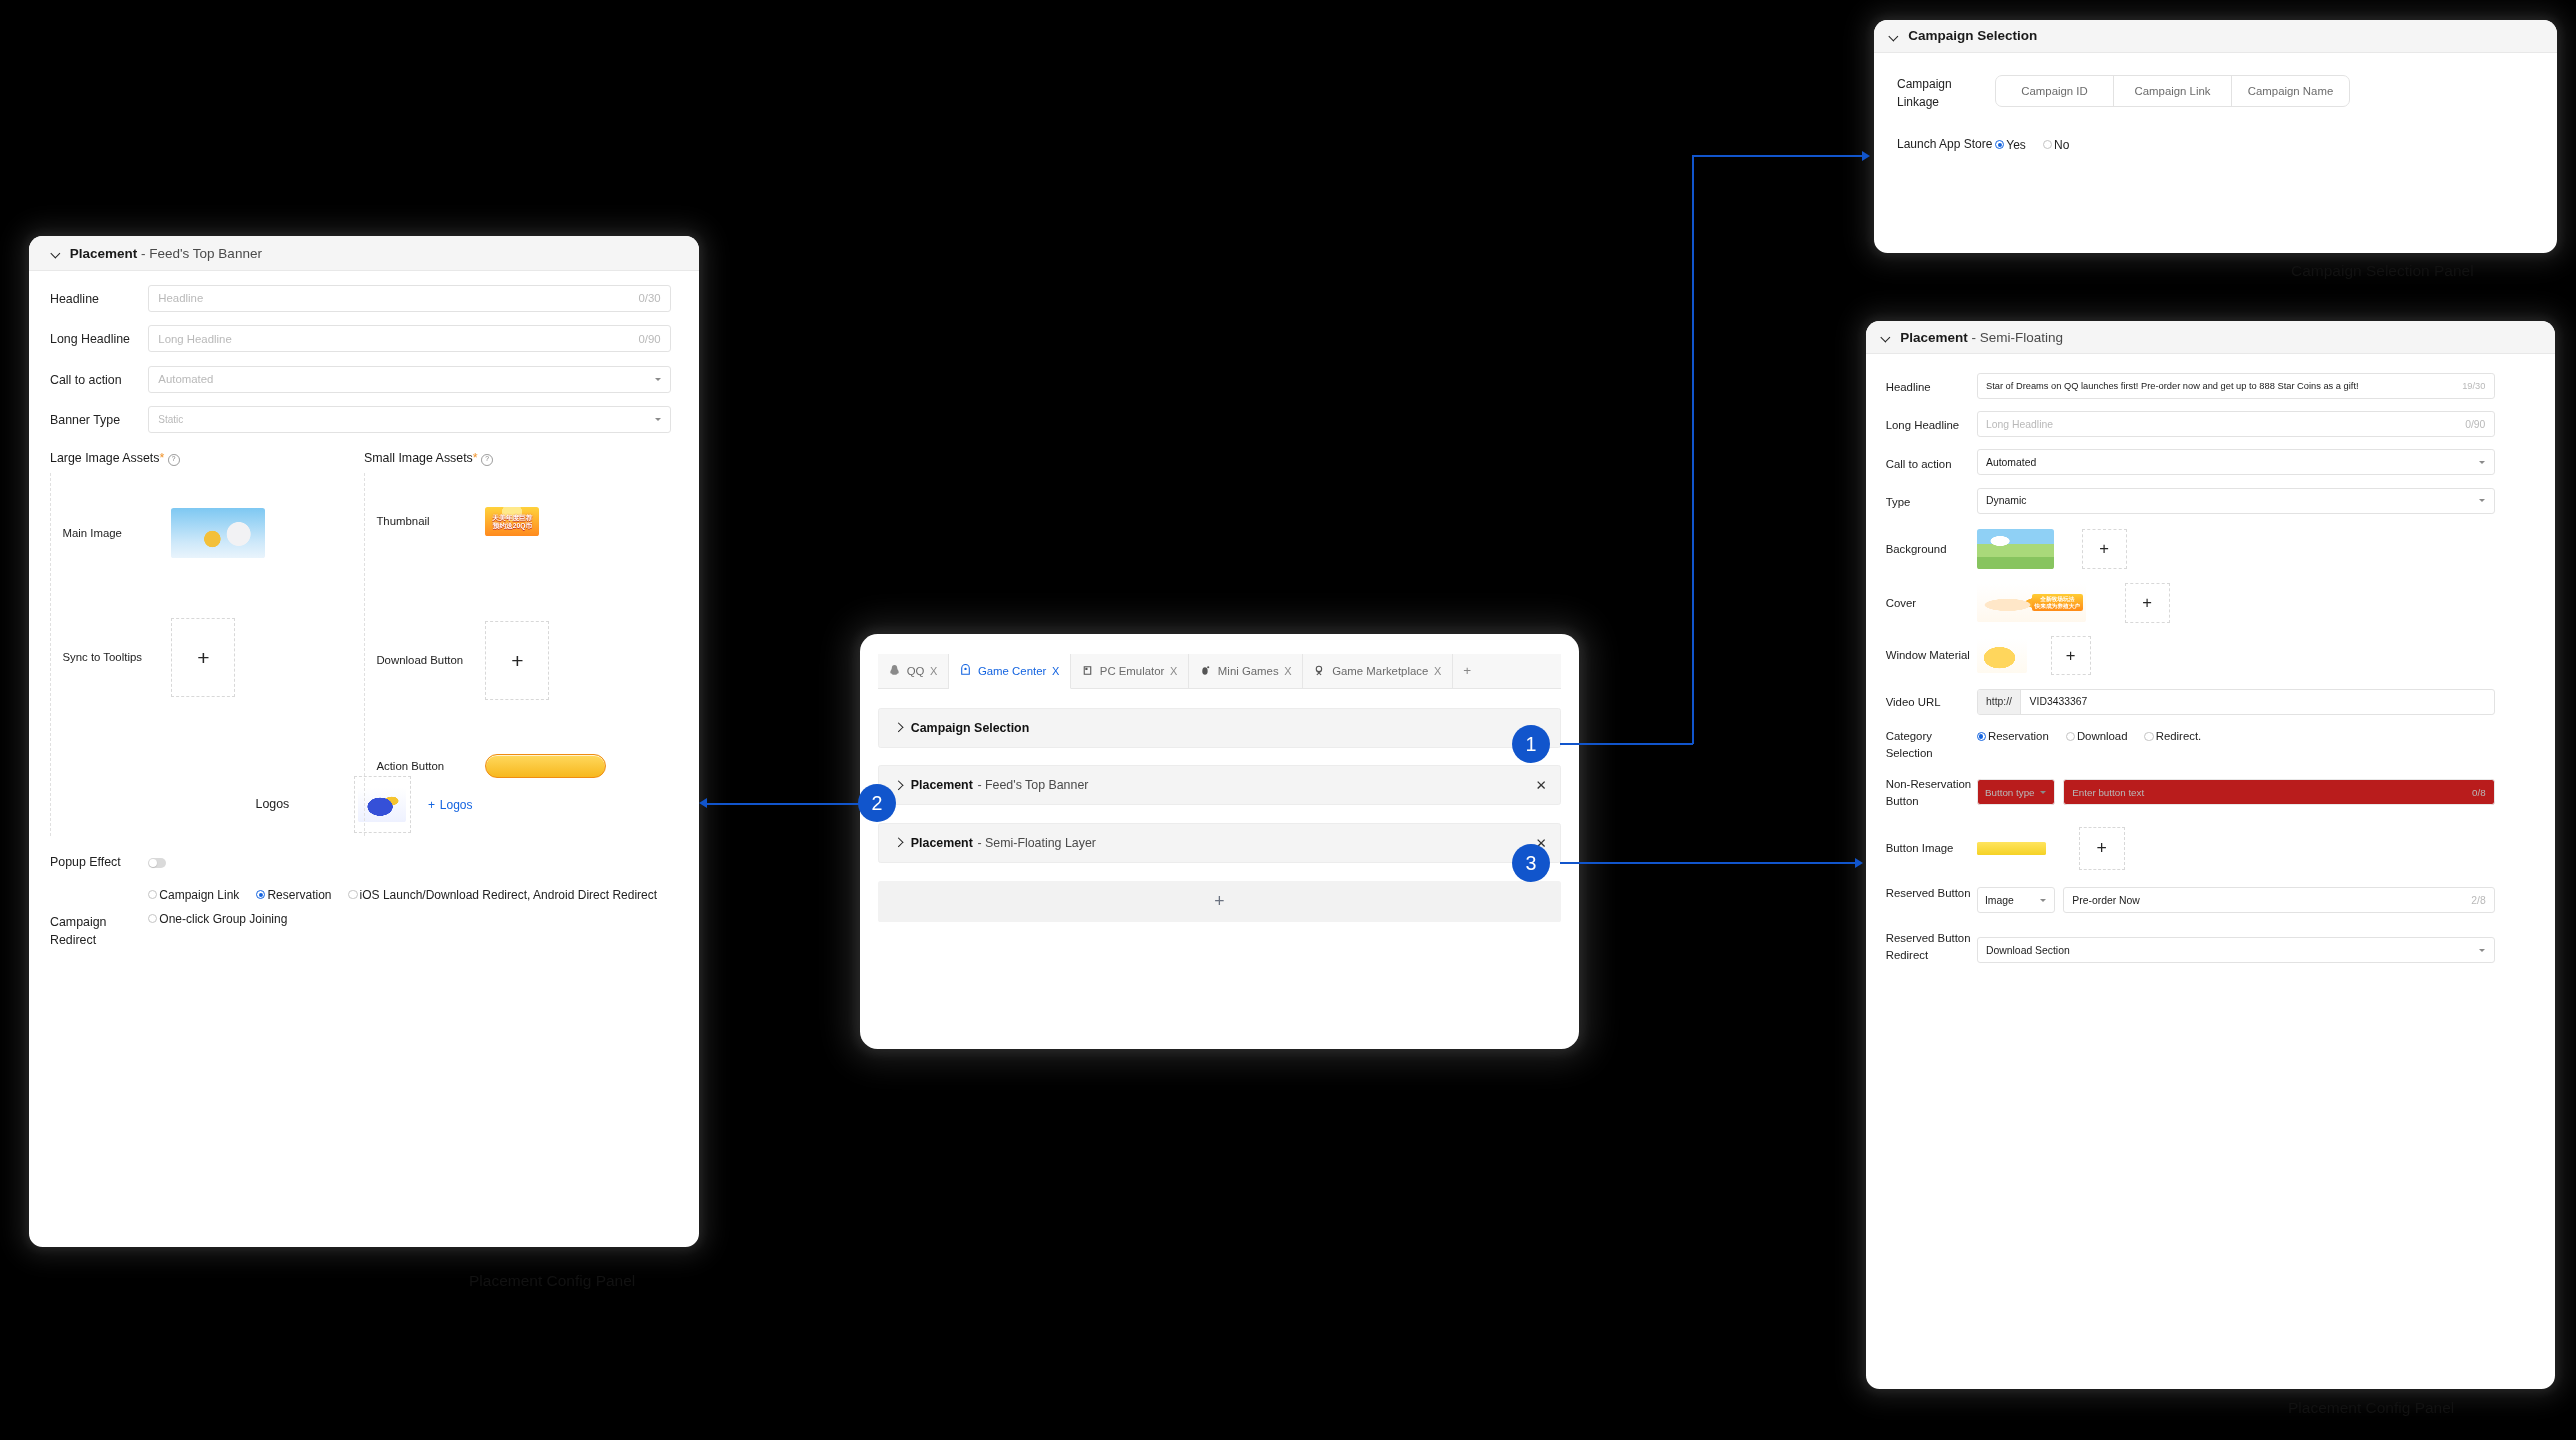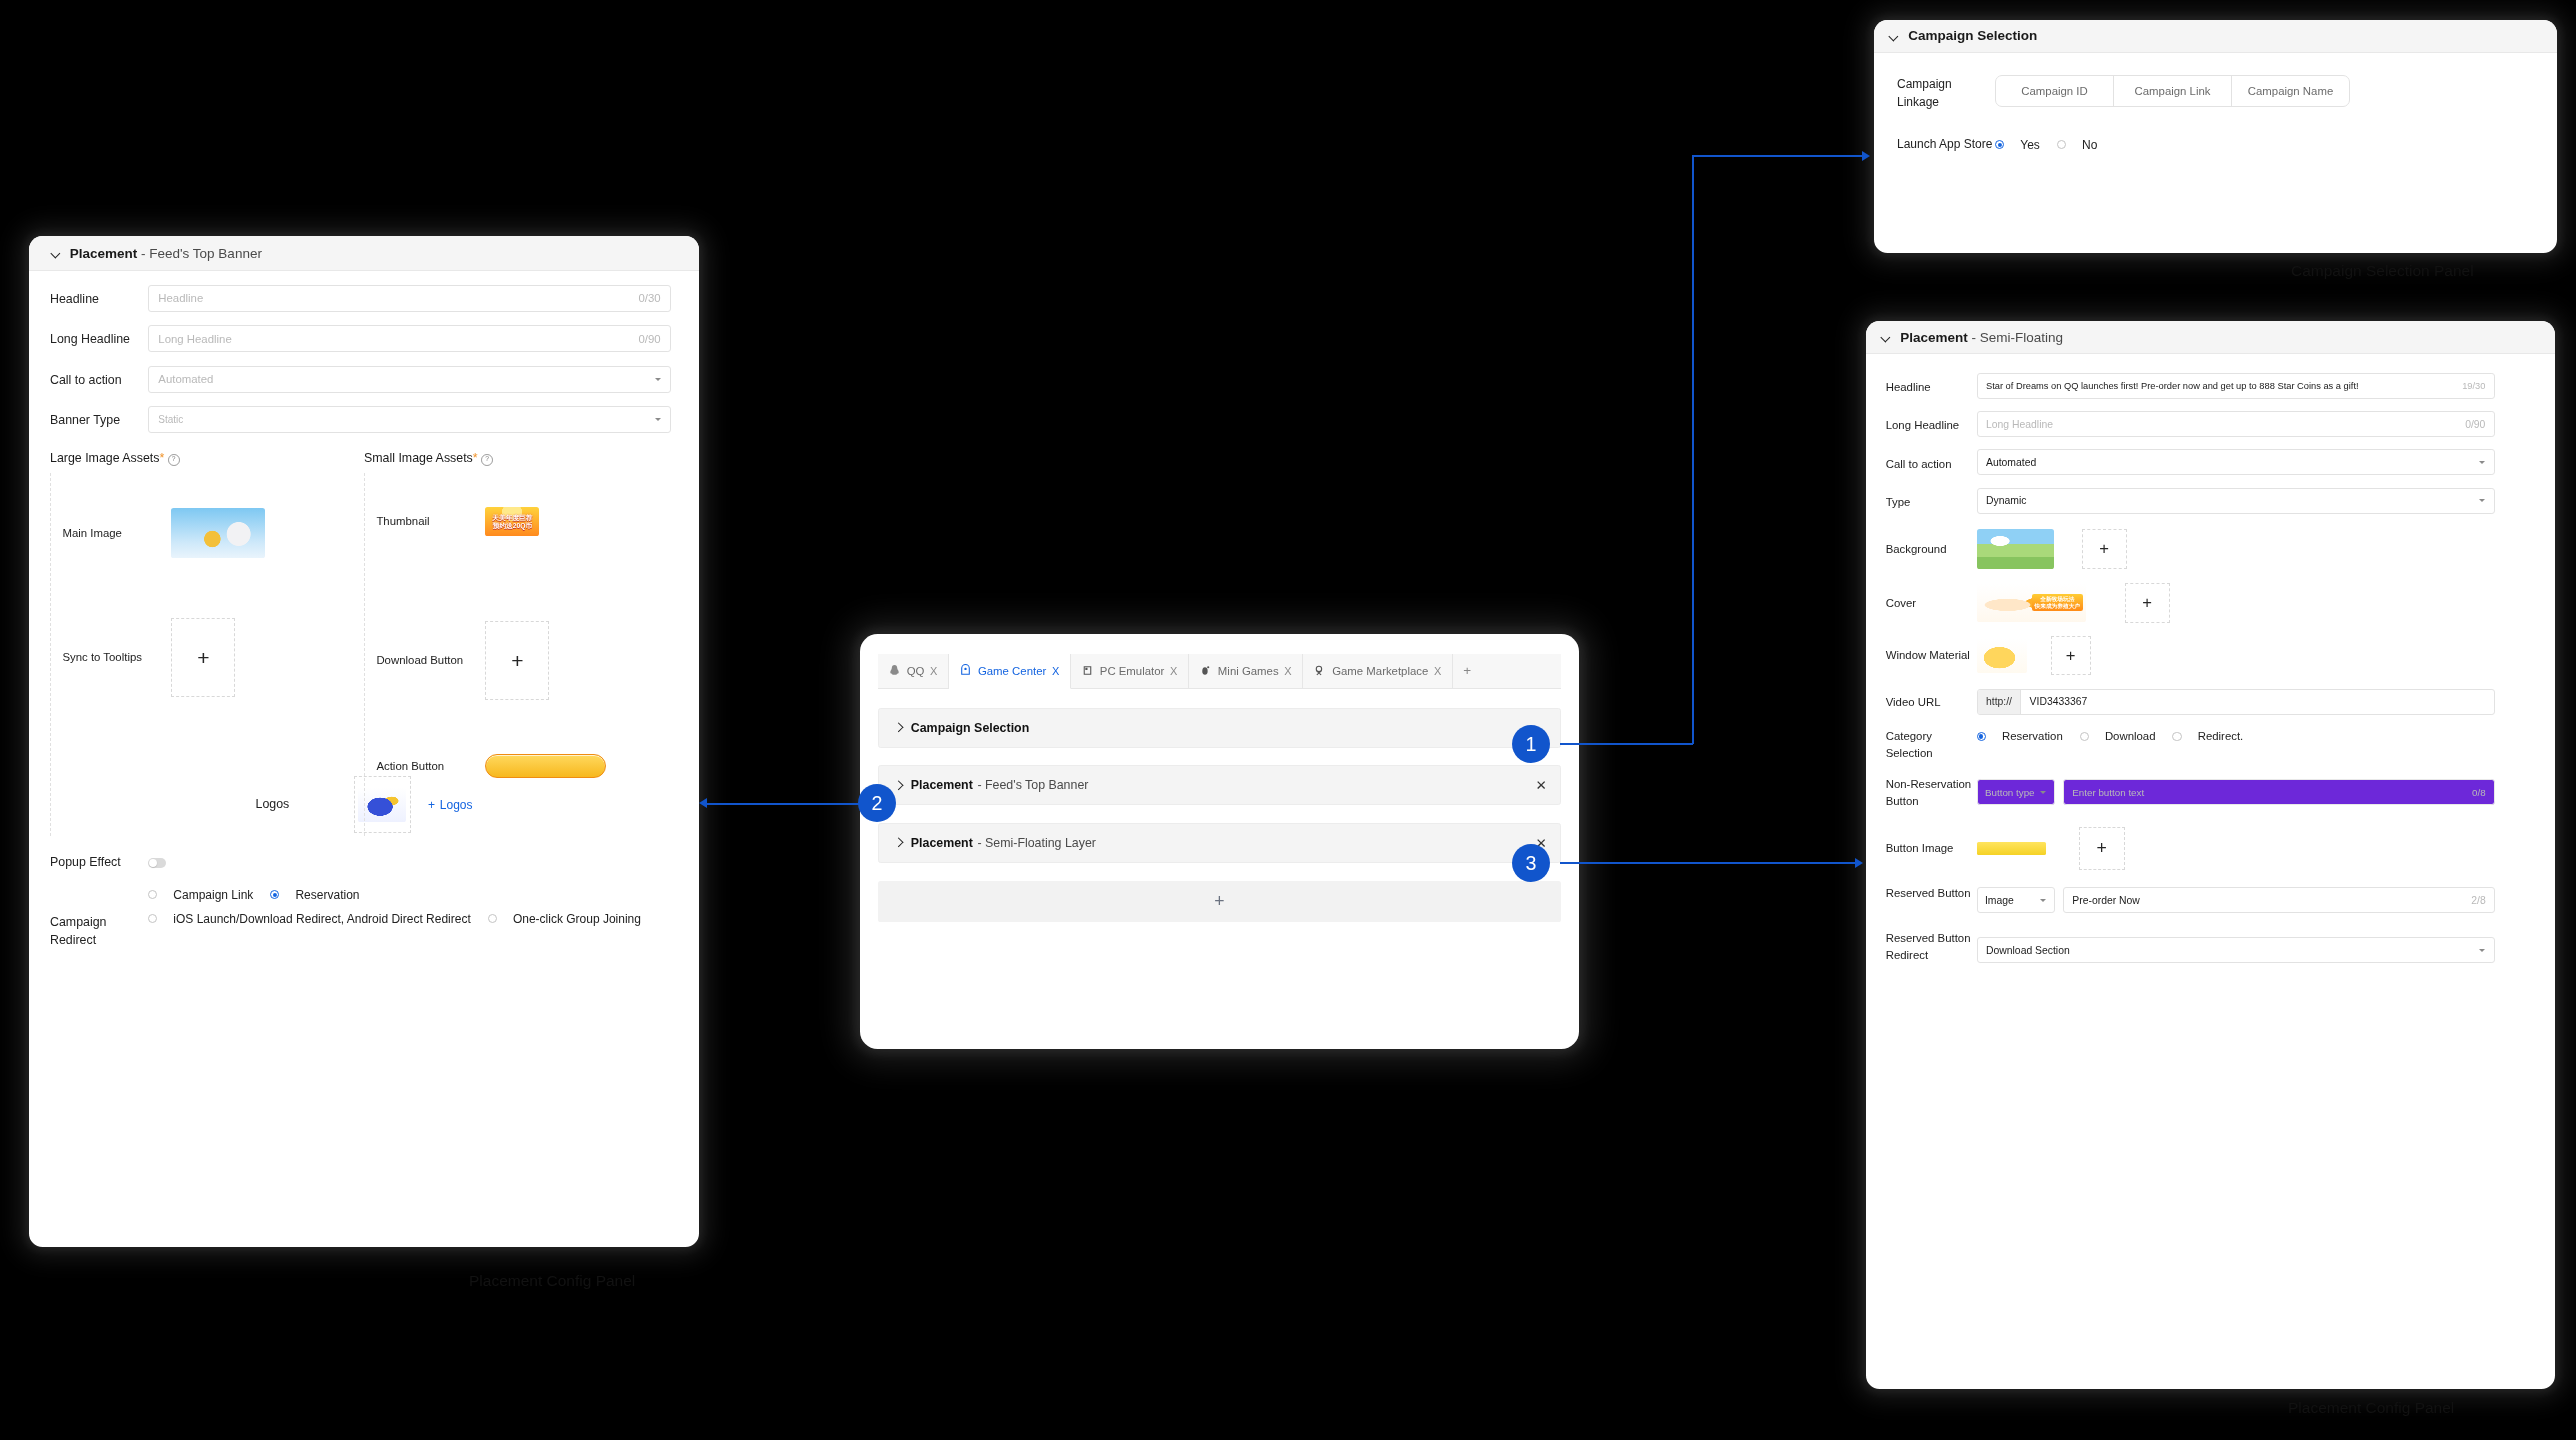--- a/index.html
+++ b/index.html
@@ -28,24 +28,24 @@
   .row{display:flex;align-items:flex-start;}
   .lbl{color:#222;flex:none;line-height:1.45;}
   .fld{border:0.5px solid #e2e2e2;border-radius:3.1px;background:#fff;
        display:flex;align-items:center;box-sizing:border-box;}
   .fld .ph{color:#b9b9b9;}
   .fld .val{color:#1a1a1a;}
   .fld .cnt{margin-left:auto;color:#b9b9b9;}
   .fld.sel .caret{margin-left:auto;width:0;height:0;
      border-left:3.1px solid transparent;border-right:3.1px solid transparent;
      border-top:3.6px solid #8a8a8a;}
-  .fld.dis{background:#6d28d9;border-color:#e8e8e8;}
-
-  
-  .radio{display:inline-flex;align-items:center;gap:16px;margin-right:14.5px;}
+  .fld.dis{background:#b91c1c;border-color:#e8e8e8;}
+
+  
+  .radio{display:inline-flex;align-items:center;gap:2px;margin-right:14.5px;}
   .rd{width:9.3px;height:9.3px;border-radius:50%;border:0.8px solid #c4c4c4;
       box-sizing:border-box;background:#fff;flex:none;position:relative;}
   .rd.on{border:1px solid #1464e0;}
   .rd.on::after{content:"";position:absolute;left:50%;top:50%;
       width:4.1px;height:4.1px;border-radius:50%;background:#1464e0;
       transform:translate(-50%,-50%);}
   .rtxt{color:#222;}
 
   
   .tgl{width:17.6px;height:9.8px;border-radius:5.2px;background:#dadada;position:relative;}

